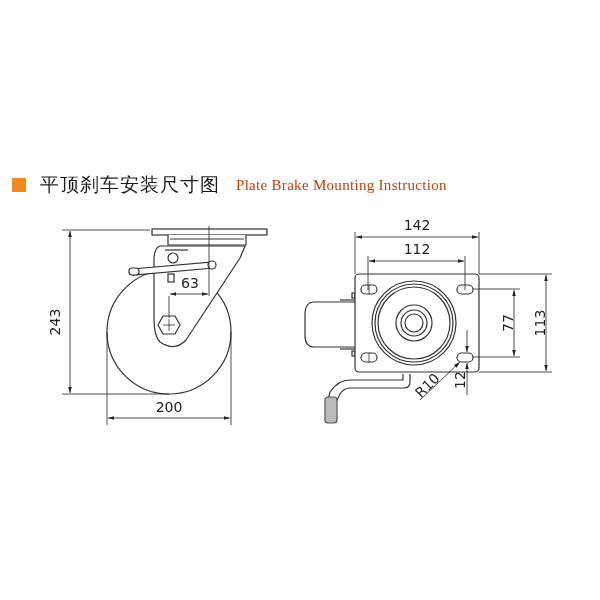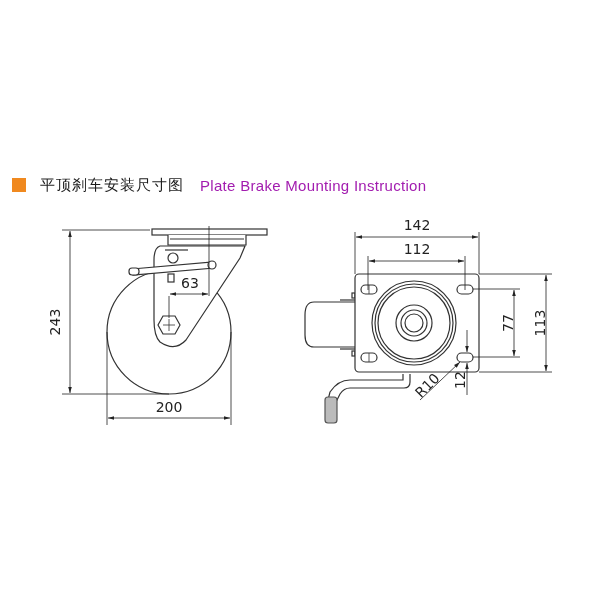--- a/index.html
+++ b/index.html
@@ -1,20 +1,20 @@
 <!DOCTYPE html>
 <html><head>
 <meta charset="utf-8">
 <style>
   html, body { margin:0; padding:0; background:#ffffff; }
   body { width:600px; height:600px; position:relative; overflow:hidden; font-family:"DejaVu Sans", sans-serif; }
   .header { position:absolute; left:12px; top:170px; height:30px; display:flex; align-items:center; }
   .bullet { width:14px; height:14px; background:#f0891f; margin-right:14px; }
-  .title-cn { font-family:"DejaVu Sans", sans-serif; font-size:15px; color:#1a1a1a; letter-spacing:1px; }
-  .title-en { font-family:Liberation Sans, sans-serif; font-size:15px; color:#a21caf; margin-left:16px; letter-spacing:0.3px; }
+  .title-cn { font-family:"DejaVu Sans", sans-serif; font-size:19px; color:#1a1a1a; letter-spacing:1px; }
+  .title-en { font-family:Liberation Serif, serif; font-size:15px; color:#c2410c; margin-left:16px; letter-spacing:0.3px; }
   svg { position:absolute; left:0; top:0; }
   .dim { font-family:"DejaVu Sans", sans-serif; font-size:14px; fill:#222; }
 </style>
 </head>
 <body>
 
 <div class="header">
   <div class="bullet"></div>
   <span class="title-cn">平顶刹车安装尺寸图</span>
   <span class="title-en">Plate Brake Mounting Instruction</span>

